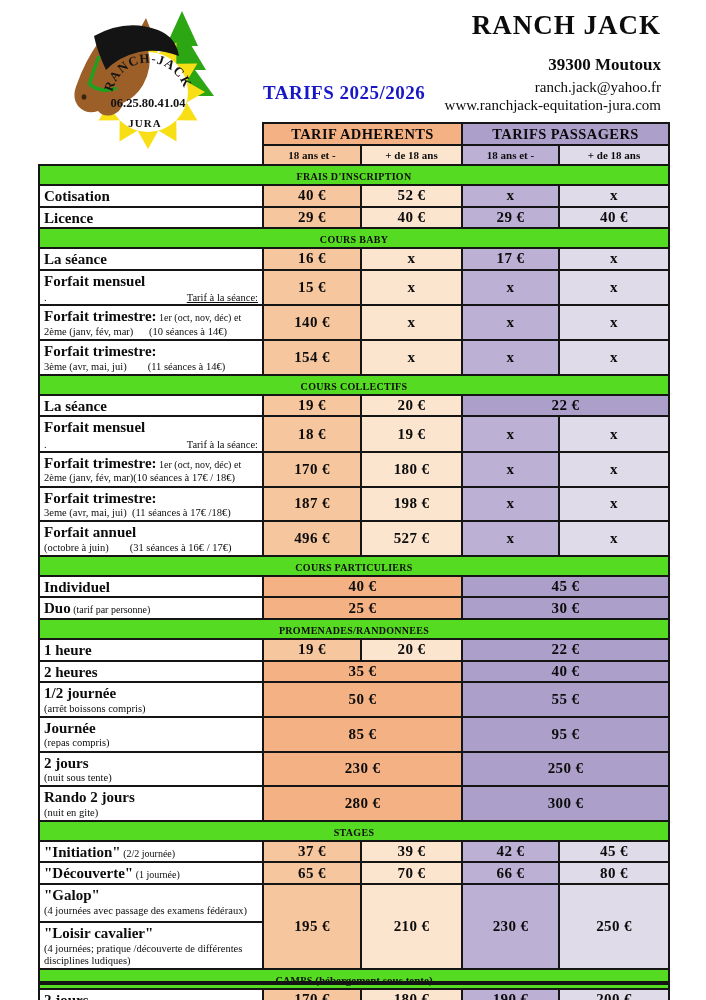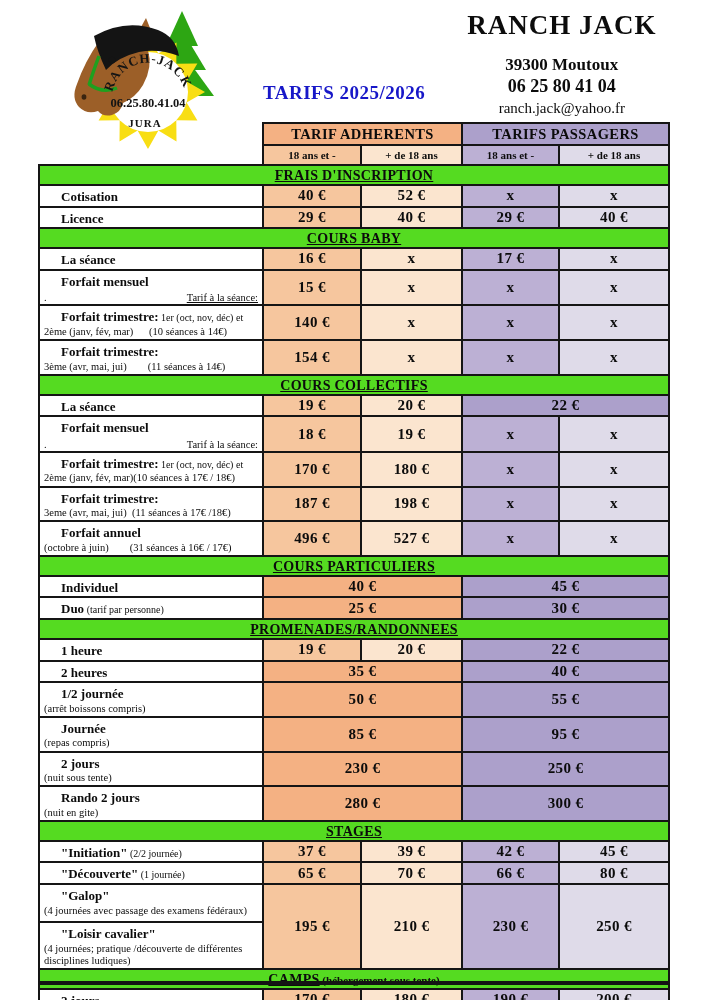--- a/index.html
+++ b/index.html
@@ -8,41 +8,41 @@
     position:relative; width:706px; height:1000px; margin:0 auto;
     background:#ffffff; overflow:hidden;
     font-family:"Liberation Serif","DejaVu Serif",serif; color:#0c0c0c;
   }
   
   .logo { position:absolute; left:40px; top:6px; width:204px; height:148px; }
   .tarifs-title {
     position:absolute; left:263px; top:82px;
     font-size:19px; font-weight:bold; letter-spacing:0.5px;
   }
-  .biz { position:absolute; right:36px; top:10px; text-align:center; line-height:1.15; }
+  .biz { position:absolute; right:45px; top:10px; text-align:right; line-height:1.15; }
   .biz .name   { font-size:27px; font-weight:bold; letter-spacing:1px; }
   .biz .addr   { font-size:17px; font-weight:bold; margin-top:14px; }
   .biz .phone  { font-size:18px; font-weight:bold; margin-top:1px; }
   .biz .email  { font-size:15px; margin-top:4px; }
   .biz .site   { font-size:15px; margin-top:1px; }
   
   table.tariff {
     position:absolute; left:38px; top:122px; width:630px;
     border-collapse:collapse; table-layout:fixed;
   }
   table.tariff td { border:2px solid #151515; overflow:hidden; }
   td.blank { border:none !important; background:transparent; }
   td.gh { font-size:14.5px; font-weight:bold; text-align:center; height:22px; letter-spacing:0.4px; }
   td.ah { font-size:11px;  font-weight:bold; text-align:center; height:20px; }
   td.section { height:17px; text-align:center; vertical-align:middle; padding:0; }
-  .sec-main   { font-size:14px; font-weight:bold; letter-spacing:0.3px;text-decoration:underline; }
+  .sec-main   { font-size:10px; font-weight:bold; letter-spacing:0.3px; }
   .sec-suffix { font-size:11px;   font-weight:bold; }
   td.label { background:#fff; vertical-align:top; padding:1px 4px 1px 4px; }
   td.label .l1     { line-height:1.1; white-space:nowrap; }
-  td.label .main   { font-size:13px; font-weight:bold;margin-left:17px; }
+  td.label .main   { font-size:15px; font-weight:bold; }
   td.label .msmall { font-size:10px; }
   td.label .l2     { font-size:10.5px; line-height:1.15; white-space:pre-wrap; margin-top:1px; }
   td.label .foot   { display:flex; justify-content:space-between; font-size:10.5px; margin-top:3px; }
   td.label .fr.u   { text-decoration:underline; }
   td.price {
     font-size:15px; font-weight:bold; text-align:center; vertical-align:middle;
     letter-spacing:0.4px; padding:0;
   }
   
   .c-a1 { background:var(--a1); } .c-a2 { background:var(--a2); } .c-am { background:var(--am); }
@@ -88,21 +88,20 @@
     </text>
     <text x="108" y="101" text-anchor="middle" font-family="Liberation Serif, DejaVu Serif, serif" font-size="12.5" font-weight="bold" fill="#141414">06.25.80.41.04</text>
     <text x="105" y="121" text-anchor="middle" font-family="Liberation Serif, DejaVu Serif, serif" font-size="11" font-weight="bold" fill="#141414" letter-spacing="1">JURA</text>
   </svg>
 
   <div class="tarifs-title" style="color: rgb(23, 23, 200);">TARIFS 2025/2026</div>
 
   <div class="biz">
     <div class="name">RANCH JACK</div>
     <div class="addr">39300 Moutoux</div>
-    <div class="phone">06 25 80 41 04</div>
     <div class="email">ranch.jack@yahoo.fr</div>
     <div class="site">www.ranchjack-equitation-jura.com</div>
   </div>
 
   <table class="tariff">
     <colgroup>
       <col style="width:224px">
         <col style="width:98px">
         <col style="width:101px">
       <col style="width:97px">

